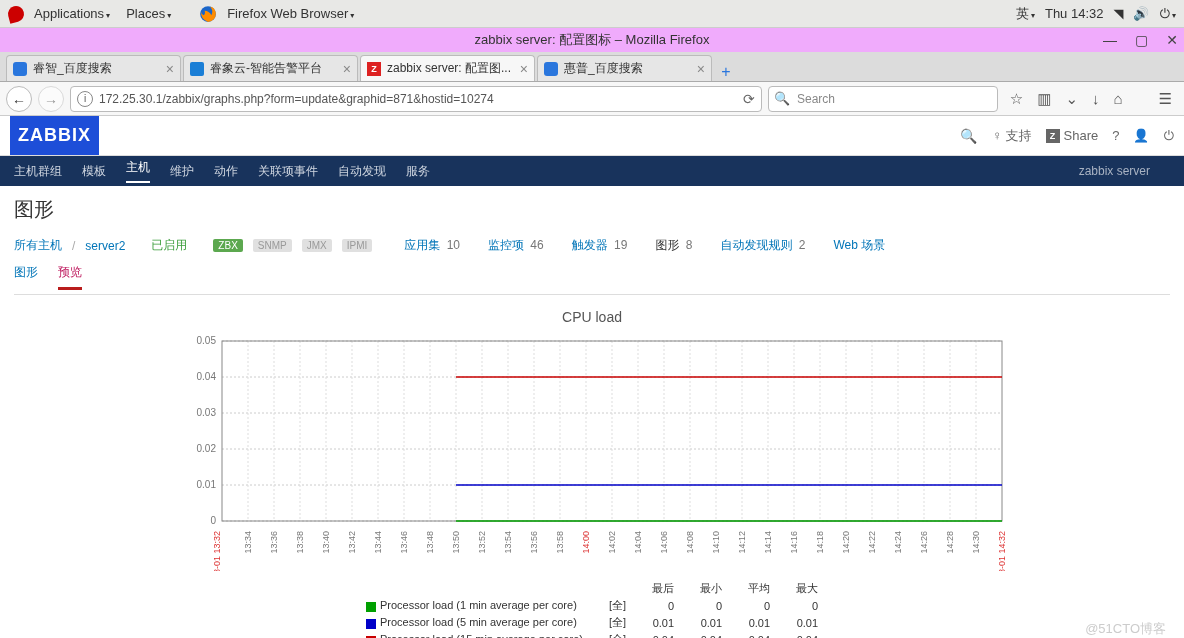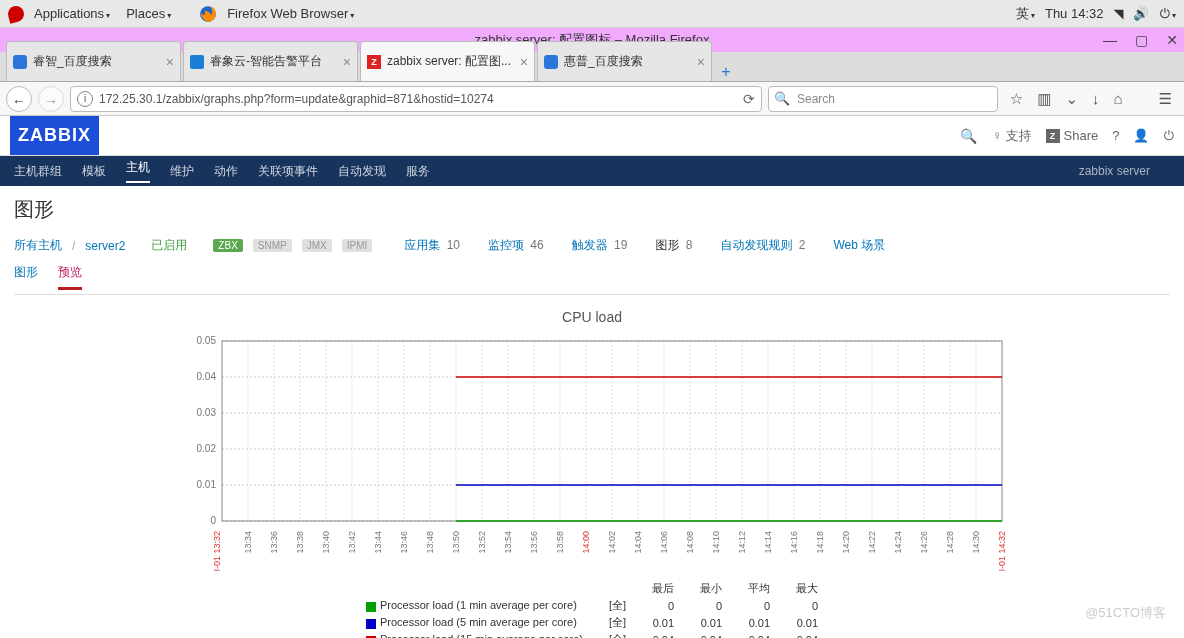--- a/index.html
+++ b/index.html
@@ -13,21 +13,21 @@
 .red-hat { width: 16px; height: 16px; background: #c00; border-radius: 50% 50% 50% 0; transform: rotate(-15deg); }
 .ff-icon { width: 18px; height: 18px; }
 .tri { font-size: 8px; margin-left: 2px; }
 
 
 .ff-title { background: #f0abfc; height: 24px; display: flex; align-items: center; justify-content: center; position: relative; font-size: 13px; }
 .ff-winbtn { position: absolute; right: 6px; display: flex; gap: 18px; font-size: 14px; color: #444; }
 
 
 .ff-tabs { background: #dcdcdc; height: 30px; display: flex; align-items: flex-end; padding: 0 6px; border-bottom: 1px solid #aaa; }
-.ff-tab { background: #e6e6e6; border: 1px solid #bbb; border-bottom: none; border-radius: 4px 4px 0 0; height: 40px; width: 175px; display: flex; align-items: center; padding: 0 6px; font-size: 12px; margin-right: 2px; position: relative; }
+.ff-tab { background: #e6e6e6; border: 1px solid #bbb; border-bottom: none; border-radius: 4px 4px 0 0; height: 26px; width: 175px; display: flex; align-items: center; padding: 0 6px; font-size: 12px; margin-right: 2px; position: relative; }
 .ff-tab.active { background: #f7f7f7; }
 .ff-tab .close { margin-left: auto; font-size: 14px; color: #888; }
 .ff-tab .favicon { width: 14px; height: 14px; margin-right: 6px; flex-shrink: 0; }
 .fav-bd { background: #2a76dd; border-radius: 3px; }
 .fav-cl { background: #1a7ed6; border-radius: 2px; }
 .fav-zb { background: #d22; color: #fff; font-size: 9px; font-weight: bold; display: flex; align-items: center; justify-content: center; }
 .ff-newtab { width: 24px; text-align: center; color: #2a76dd; font-size: 16px; }
 
 
 .ff-urlbar { background: #f7f7f7; height: 34px; display: flex; align-items: center; padding: 0 6px; gap: 6px; border-bottom: 1px solid #ccc; }
@@ -77,21 +77,21 @@
 
 .chart-wrap { text-align: center; }
 .chart-title { font-size: 14px; color: #555; margin-bottom: 6px; }
 .chart-svg { display: block; margin: 0 auto; }
 .legend { display: flex; flex-direction: column; align-items: center; margin-top: 8px; font-size: 11px; color: #333; }
 .legend-table { }
 .legend-table td { padding: 0 12px; text-align: right; font-size: 11px; }
 .legend-table td.lbl { text-align: left; }
 .legend-sw { width: 10px; height: 10px; display: inline-block; margin-right: 4px; vertical-align: middle; }
 
-.watermark { position: fixed; right: 18px; bottom: 16px; color: #ccc; font-size: 13px; }
+.watermark { position: fixed; right: 18px; bottom: 0; color: #ccc; font-size: 13px; }
 
 .ytick-lbl { font-size: 10px; fill: #777; text-anchor: end; }
 .xtick-lbl { font-size: 9px; fill: #777; text-anchor: end; }
 .xtick-lbl.red { fill: #d33; }
 </style>
 </head>
 <body>
 
 <div class="gnome-bar">
   <div class="gnome-left">

